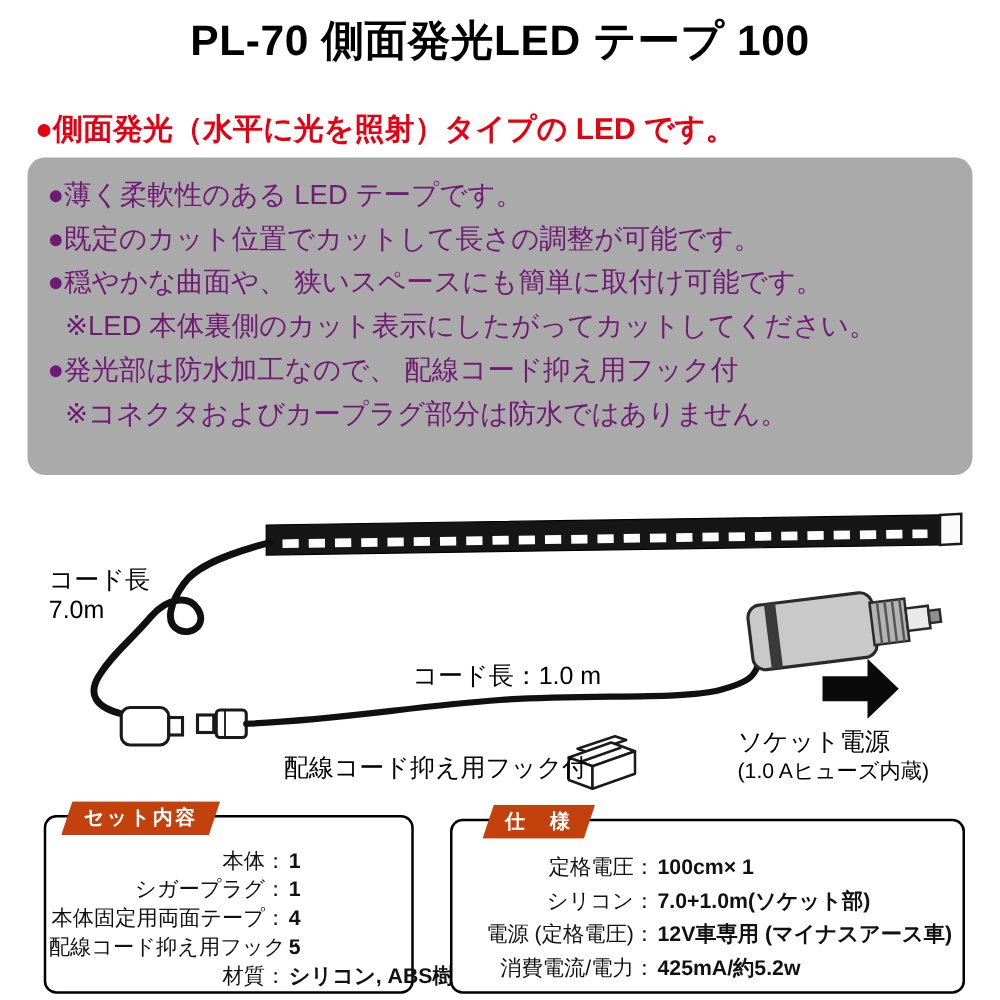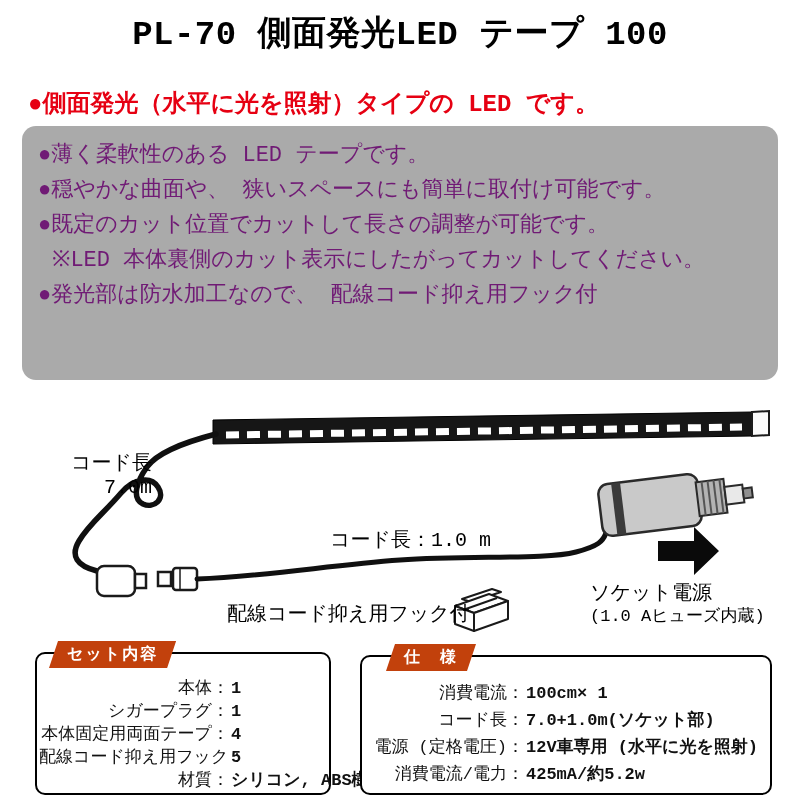--- a/index.html
+++ b/index.html
@@ -1,34 +1,34 @@
 <!DOCTYPE html>
 <html><head>
 <meta charset="utf-8">
 <style>
   * { margin:0; padding:0; box-sizing:border-box; }
   html,body { width:800px; height:800px; background:#fff; }
   body { font-family:"Liberation Sans","DejaVu Sans",sans-serif; color:#111; }
-  .page { position:relative; width:800px; height:800px; background:#fff; overflow:hidden;font-family:Liberation Mono, monospace; }
+  .page { position:relative; width:800px; height:800px; background:#fff; overflow:hidden; }
 
   .title { position:absolute; top:10px; left:0; width:100%; text-align:center;
            font-size:34px; font-weight:700; color:#000; letter-spacing:0.5px; }
 
   .subtitle { position:absolute; top:87px; left:28px; font-size:24px; font-weight:700; color:#e60012; }
 
   .features { position:absolute; top:126px; left:22px; width:756px; height:254px;
               background:#aaaaaa; border-radius:14px; padding:12px 16px; }
   .feat { font-size:22px; line-height:35px; color:#701a75; white-space:nowrap; }
   .feat.ind1 { padding-left:14px; }
   .feat.ind2 { padding-left:22px; }
 
   .diagram-svg { position:absolute; top:400px; left:0; }
 
   .dlabel { position:absolute; font-size:20px; color:#000; line-height:24px; }
-  .cord7   { left:52px;  top:452px; width:100px; text-align:right; }
+  .cord7   { left:39px;  top:452px; width:100px; text-align:left; }
   .cord1   { left:330px; top:529px; }
   .hooklbl { left:227px; top:603px; }
   .socket  { left:590px; top:582px; width:190px; text-align:left; }
   .socket .sub { font-size:17px; line-height:22px; display:block; }
 
   .infobox { position:absolute; border:2.5px solid #000; border-radius:10px; background:#fff; }
   .set-box  { left:35px;  top:652px; width:296px; height:143px; }
   .spec-box { left:360px; top:655px; width:412px; height:140px; }
 
   .tag { position:absolute; top:-13px; background:#c2410c; color:#fff; font-size:16px; font-weight:700;
@@ -47,24 +47,25 @@
 <body>
 
 <div class="page">
 
   <h1 class="title">PL-70 側面発光LED テープ 100</h1>
 
   <div class="subtitle">●側面発光（水平に光を照射）タイプの LED です。</div>
 
   <div class="features">
     <div class="feat">●薄く柔軟性のある LED テープです。</div>
+    <div class="feat">●既定のカット位置でカットして長さの調整が可能です。</div>
     <div class="feat">●穏やかな曲面や、 狭いスペースにも簡単に取付け可能です。</div>
-    <div class="feat">●既定のカット位置でカットして長さの調整が可能です。</div>
     <div class="feat ind1">※LED 本体裏側のカット表示にしたがってカットしてください。</div>
     <div class="feat">●発光部は防水加工なので、 配線コード抑え用フック付</div>
+    <div class="feat ind1">※コネクタおよびカープラグ部分は防水ではありません。</div>
   </div>
 
   <svg class="diagram-svg" width="800" height="255" viewBox="0 0 800 255">
     <g>
       <polygon points="213,20 752,12 752,36 213,44" fill="#161616" stroke="#000" stroke-width="1"></polygon>
       <line x1="226" y1="35" x2="742" y2="27" stroke="#ffffff" stroke-width="7" stroke-dasharray="13 8"></line>
       <polygon points="752,12 769,11 769,35 752,36" fill="#fafafa" stroke="#1a1a1a" stroke-width="2"></polygon>
     </g>
 
     <path d="M 216,34 C 178,44 156,54 147,67 C 137,81 131,98 143,104 C 154,109 166,99 158,87
@@ -132,24 +133,24 @@
       <span class="lab">配線コード抑え用フック：</span>
       <span class="val">5</span>
       <span class="lab">材質：</span>
       <span class="val">シリコン, ABS樹脂, 他</span>
     </div>
   </div>
 
   <div class="infobox spec-box">
     <div class="tag">仕　様</div>
     <div class="rows spec-rows">
-      <span class="lab">消費電流：</span>
+      <span class="lab">定格電圧：</span>
       <span class="val">100cm× 1</span>
-      <span class="lab">コード長：</span>
+      <span class="lab">シリコン：</span>
       <span class="val">7.0+1.0m(ソケット部)</span>
       <span class="lab">電源 (定格電圧)：</span>
-      <span class="val">12V車専用 (水平に光を照射)</span>
+      <span class="val">12V車専用 (マイナスアース車)</span>
       <span class="lab">消費電流/電力：</span>
       <span class="val">425mA/約5.2w</span>
     </div>
   </div>
 
 </div>
 
 </body></html>

